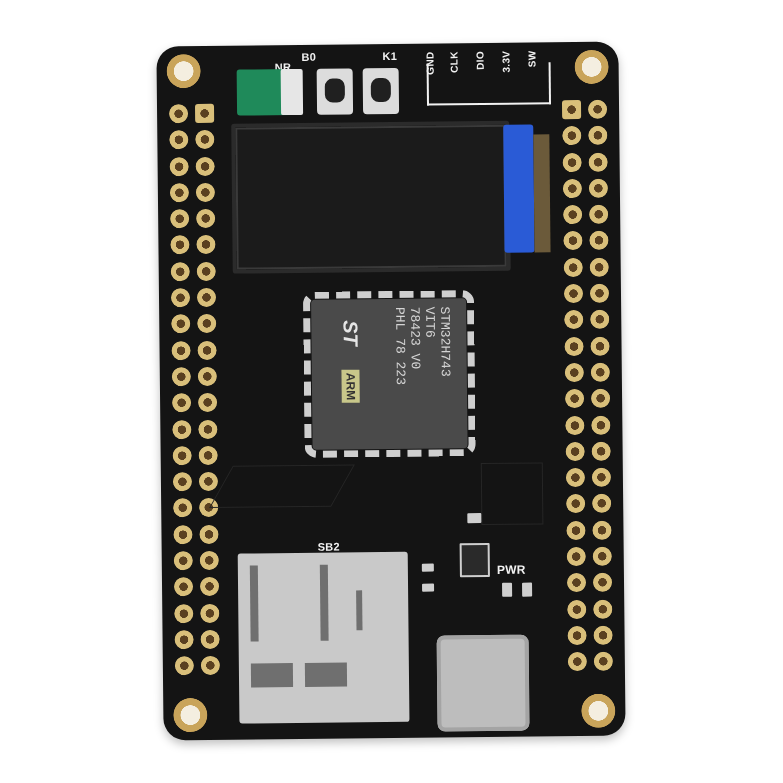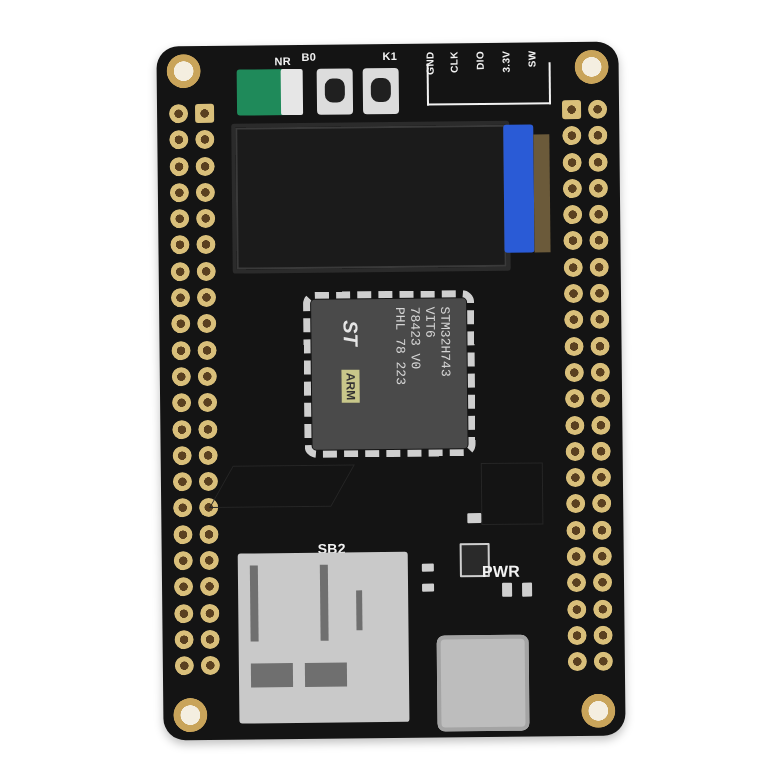--- a/index.html
+++ b/index.html
@@ -128,21 +128,21 @@
       <div class="pin"></div>
     <div class="pin"></div>
       <div class="pin"></div>
       <div class="pin"></div>
       <div class="pin"></div>
       <div class="pin"></div>
     <div class="pin"></div>
       <div class="pin"></div>
   </div>
 
-  <span class="silk" style="left:118px;top:10px;">NR</span>
+  <span class="silk" style="left:118px;top:16px;">NR</span>
   <span class="silk" style="left:145px;top:6px;">B0</span>
   <span class="silk" style="left:226px;top:6px;">K1</span>
 
   <div class="green-btn">
       <div class="wh"></div>
     </div>
   <div class="tact" style="left:160px;top:24px;">
       <div class="cap"></div>
     </div>
   <div class="tact" style="left:206px;top:24px;">
@@ -165,31 +165,31 @@
 
   <div class="chip">
     <span class="st-logo">ST</span>
     <span class="arm-logo">ARM</span>
     <span class="chip-text">STM32H743
 VIT6
 78423 V0
 PHL 78 223</span>
   </div>
 
-  <span class="silk" style="left:156px;top:496px;font-size:14px;">SB2</span>
+  <span class="silk" style="left:156px;top:496px;font-size:11px;">SB2</span>
   <div class="sd">
     <div class="slot" style="left:12px;top:12px;width:8px;height:76px;"></div>
     <div class="slot" style="left:82px;top:12px;width:8px;height:76px;"></div>
     <div class="slot" style="left:118px;top:38px;width:6px;height:40px;"></div>
     <div class="slot" style="left:12px;top:110px;width:42px;height:24px;"></div>
     <div class="slot" style="left:66px;top:110px;width:42px;height:24px;"></div>
   </div>
 
   <div class="smd" style="left:306px;top:470px;width:14px;height:10px;"></div>
   <div class="smd" style="left:298px;top:500px;width:26px;height:30px;background:#2a2a2a;border:2px solid #cfcfcf;"></div>
   <div class="smd" style="left:260px;top:520px;width:12px;height:8px;"></div>
   <div class="smd" style="left:260px;top:540px;width:12px;height:8px;"></div>
   <div class="smd" style="left:340px;top:540px;width:10px;height:14px;"></div>
   <div class="smd" style="left:360px;top:540px;width:10px;height:14px;"></div>
-  <span class="silk" style="left:320px;top:520px;font-size:16px;">PWR</span>
+  <span class="silk" style="left:335px;top:520px;font-size:12px;">PWR</span>
 
   <div class="usbc"></div>
 </div>
 
 </body></html>

